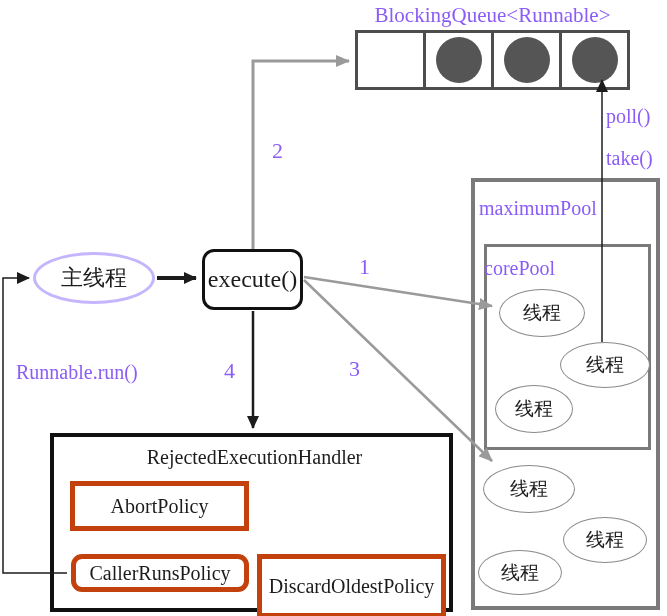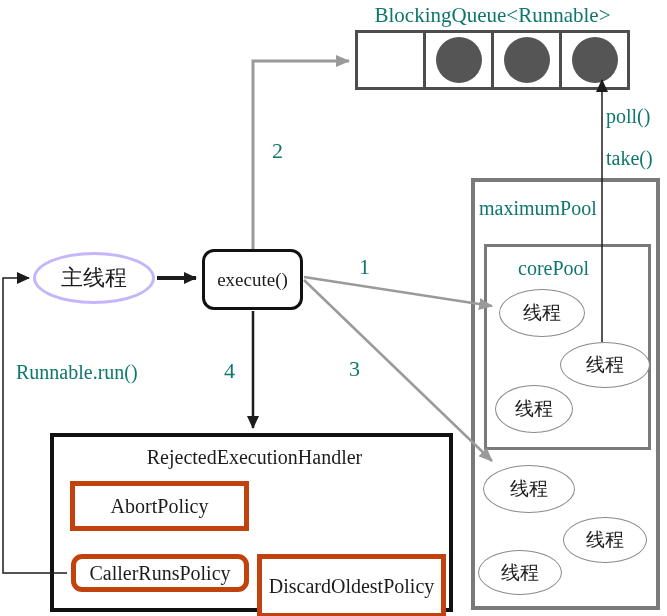--- a/index.html
+++ b/index.html
@@ -6,21 +6,21 @@
   body { background: #ffffff; font-family: "Liberation Serif", "DejaVu Serif", serif; }
   .canvas {
     position: relative;
     width: 667px;
     height: 616px;
     background: #ffffff;
     color: #1c1c1c;
     overflow: hidden;
   }
   .abs { position: absolute; }
-  .lbl { color: #0f766e; white-space: nowrap; }
+  .lbl { color: #8b5cf6; white-space: nowrap; }
 
   
   .queue-title { left: 350px; top: 3px; width: 285px; text-align: center; font-size: 21px; }
   .queue {
     left: 355px; top: 30px; width: 275px; height: 60px;
     border: 3px solid #4d4d4d; display: flex; background: #fff;
   }
   .queue-cell { flex: 1; display: flex; align-items: center; justify-content: center; }
   .queue-cell + .queue-cell { border-left: 3px solid #4d4d4d; }
   .task-circle { width: 46px; height: 46px; border-radius: 50%; background: #555555; }
@@ -42,28 +42,28 @@
     border: 3px solid #c4b5fd; border-radius: 50%;
     display: flex; align-items: center; justify-content: center;
     font-size: 22px; background: #fff;
   }
 
   
   .execute-box {
     left: 202px; top: 249px; width: 101px; height: 61px;
     border: 3px solid #111; border-radius: 12px;
     display: flex; align-items: center; justify-content: center;
-    font-size: 19px; background: #fff;
+    font-size: 24px; background: #fff;
   }
 
   
   .max-pool { left: 471px; top: 178px; width: 189px; height: 432px; border: 4px solid #7a7a7a; background: #fff; }
   .max-pool-lbl { left: 479px; top: 197px; font-size: 20px; }
   .core-pool { left: 484px; top: 244px; width: 167px; height: 206px; border: 3px solid #7a7a7a; background: #fff; }
-  .core-pool-lbl { left: 518px; top: 257px; font-size: 20px; }
+  .core-pool-lbl { left: 484px; top: 257px; font-size: 20px; }
 
   .thread {
     border: 1.5px solid #8a8a8a; border-radius: 50%;
     display: flex; align-items: center; justify-content: center;
     font-size: 19px; background: #fff; color: #1c1c1c;
   }
   .t1 { left: 499px; top: 289px; width: 86px; height: 48px; }
   .t2 { left: 560px; top: 342px; width: 90px; height: 46px; }
   .t3 { left: 495px; top: 385px; width: 78px; height: 48px; }
   .t4 { left: 483px; top: 465px; width: 92px; height: 48px; }

